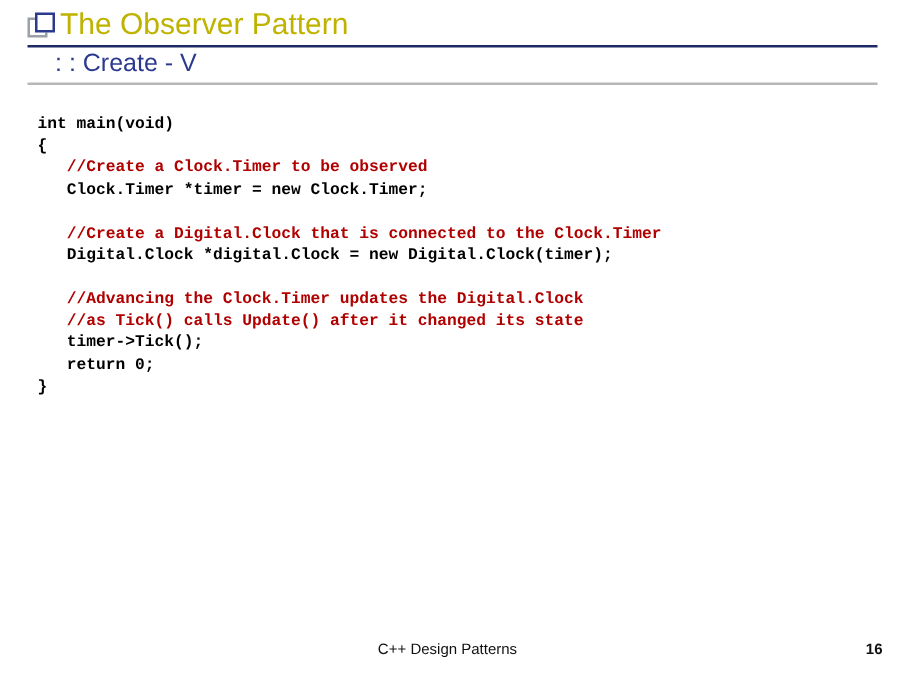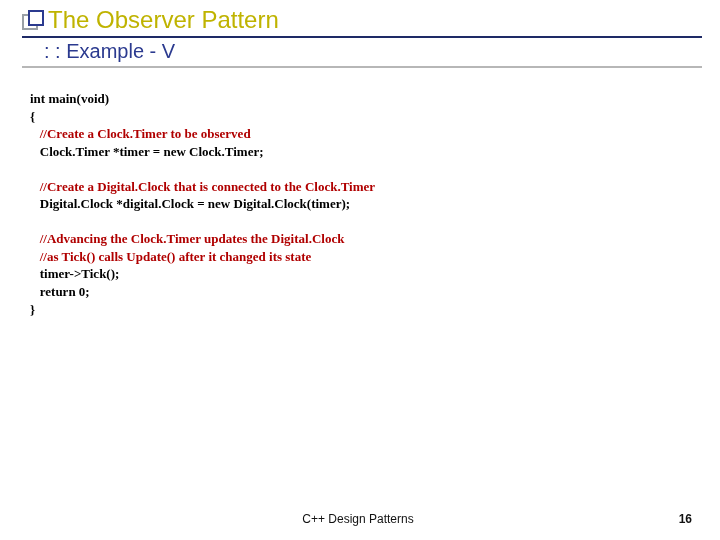--- a/index.html
+++ b/index.html
@@ -47,60 +47,60 @@
   }
   .rule-light {
     border: 0;
     border-top: 2px solid #b7b7b7;
   }
   .code {
     position: absolute;
     left: 30px;
     top: 90px;
     right: 30px;
-    font-family: Liberation Serif, serif;
+    font-family: Liberation Mono, monospace;
     font-size: 13px;
     font-weight: bold;
     color: #000;
     line-height: 1.35;
     white-space: pre;
   }
   .cfn { color: #000; }
   .ccomment { color: #b00000; }
   .footer {
     position: absolute;
     left: 0;
     right: 4px;
     bottom: 14px;
     text-align: center;
     font-size: 12px;
     color: #111;
   }
   .pagenum {
     position: absolute;
-    right: 28px;
+    right: 14px;
     bottom: 14px;
     font-size: 12px;
     font-weight: 700;
     color: #111;
   }
 </style>
 </head>
 <body>
 
 <div class="slide">
 
   <div class="bar-wrap">
     <div class="title-row">
       <span class="sq sq-outer"></span>
       <span class="sq sq-inner"></span>
       <span class="title">The Observer Pattern</span>
     </div>
     <hr class="rule-dark">
-    <div class="subtitle">: : Example - V</div>
+    <div class="subtitle">: : Create - V</div>
     <hr class="rule-light">
   </div>
 
   <div class="code"><span class="cfn">int main(void)</span>
 <span class="cfn">{</span>
 <span class="ccomment">   //Create a Clock.Timer to be observed</span>
 <span class="cfn">   Clock.Timer *timer = new Clock.Timer;</span>
 
 <span class="ccomment">   //Create a Digital.Clock that is connected to the Clock.Timer</span>
 <span class="cfn">   Digital.Clock *digital.Clock = new Digital.Clock(timer);</span>

